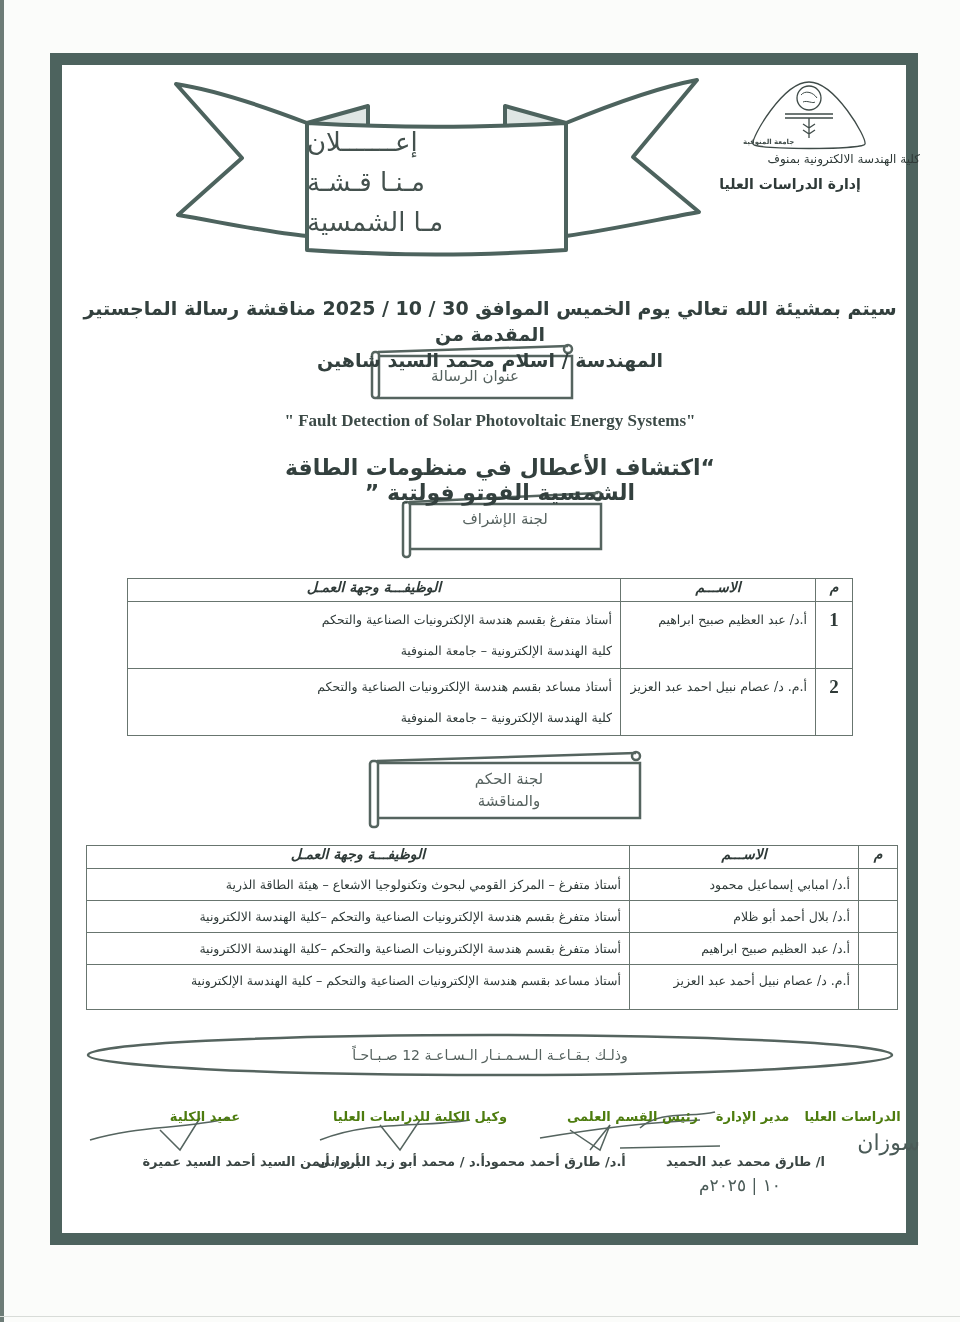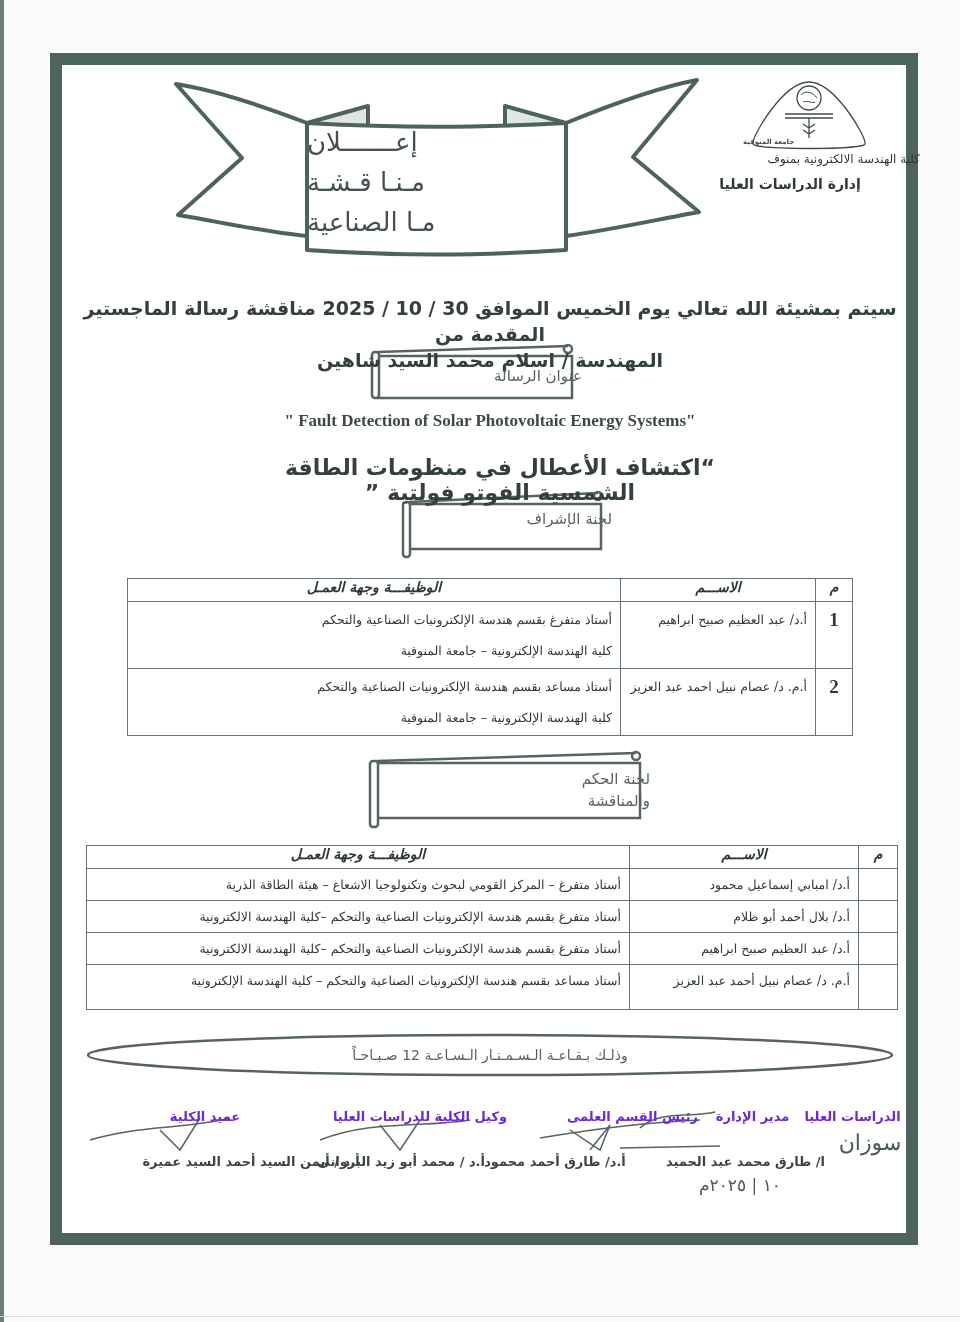--- a/index.html
+++ b/index.html
@@ -23,21 +23,21 @@
   
   .logo { left: 743px; top: 78px; width: 132px; height: 73px; }
   .faculty-name { left: 660px; top: 152px; width: 260px; text-align: right; font-weight: normal; font-size: 12px; color: #2f3a38; }
   .dept-name { left: 660px; top: 176px; width: 260px; text-align: center; font-weight: bold; font-size: 14px; color: #2f3a38; }
 
   
   .banner-text { left: 307px; top: 122px; width: 259px; text-align: left; font-size: 26px; line-height: 40px; color: #44514e; letter-spacing: 4px; }
 
   .intro { left: 80px; top: 295px; width: 820px; text-align: center; font-weight: bold; font-size: 19px; line-height: 26px; color: #33403e; }
 
-  .scroll-label { color: #56625f; font-size: 15px; letter-spacing: 4px; padding-left: 12px; }
+  .scroll-label { text-align: center; color: #56625f; font-size: 15px; letter-spacing: 4px; }
 
   .title-en { left: 230px; top: 411px; width: 520px; text-align: center; font-family: "Liberation Serif", serif; font-weight: bold; font-size: 17px; color: #3c4a47; }
   .title-ar { left: 240px; top: 455px; width: 520px; text-align: center; font-weight: bold; font-size: 22px; color: #33403e; }
 
   table.committee { position: absolute; border-collapse: collapse; direction: rtl; font-family: "DejaVu Serif", serif; color: #2f3a38; }
   table.committee td, table.committee th { border: 1.5px solid #68756f; padding: 2px 8px; vertical-align: top; }
   table.committee th { font-weight: bold; font-style: italic; font-size: 14px; text-align: center; height: 22px; padding: 0 8px; }
   table.committee td.num { font-family: "Liberation Serif", serif; font-weight: bold; font-size: 19px; text-align: center; padding: 2px 4px; }
 
   .sup { left: 127px; top: 578px; width: 726px; }
@@ -46,21 +46,21 @@
   .sup .c-name { width: 178px; }
 
   .exam { left: 86px; top: 845px; width: 812px; }
   .exam td { font-size: 12.5px; height: 27px; line-height: 27px; padding: 0 8px; margin-left: 21px; }
   .exam tr.last td { height: 40px; }
   .exam .c-num { width: 22px; }
   .exam .c-name { width: 212px; }
 
   .venue { left: 90px; top: 1037px; width: 800px; height: 36px; line-height: 36px; text-align: center; font-size: 14px; color: #56625f; letter-spacing: 3px; }
 
-  .sig-title { font-weight: bold; font-size: 13px; color: #6d28d9; white-space: nowrap; }
+  .sig-title { font-weight: bold; font-size: 13px; color: #4d7c0f; white-space: nowrap; }
   .sig-name { font-weight: bold; font-size: 13px; color: #3b4644; white-space: nowrap; }
   .handwrite { font-family: "DejaVu Serif", serif; font-size: 22px; color: #4a5a57; white-space: nowrap; }
 </style>
 </head>
 <body>
 
 <div class="scan-edge-left"></div>
 <div class="scan-edge-bottom"></div>
 
 <div class="frame"></div>
@@ -121,21 +121,21 @@
   <path d="M66,40 L66,60 M60,46 L66,50 L72,46 M60,52 L66,56 L72,52" fill="none" stroke="#3f4b48" stroke-width="1.3"></path>
 </svg>
 <div class="abs" style="left:743px;top:138px;width:132px;text-align:left;font-size:7px;font-weight:bold;color:#3f4b48;">جامعة المنوفية</div>
 
 <div class="abs rtl faculty-name">كلية الهندسة الالكترونية بمنوف</div>
 <div class="abs rtl dept-name">إدارة الدراسات العليا</div>
 
 <div class="abs rtl banner-text">
   <div>إعـــــــلان</div>
   <div>مـنـا قـشـة</div>
-  <div>مـا الصناعية</div>
+  <div>مـا الشمسية</div>
 </div>
 
 <div class="abs rtl intro">
   <div>سيتم بمشيئة الله تعالي يوم الخميس الموافق 30 / 10 / 2025 مناقشة رسالة الماجستير المقدمة من</div>
   <div>المهندسة / اسلام محمد السيد شاهين</div>
 </div>
 
 <div class="abs rtl scroll-label" style="left:380px;top:367px;width:190px;">عنوان الرسالة</div>
 
 <div class="abs title-en">"  Fault Detection of Solar Photovoltaic Energy Systems"</div>
@@ -209,20 +209,20 @@
 </table>
 
 <div class="abs rtl venue">وذلـك بـقـاعـة الـسـمـنـار الـسـاعـة 12 صـبـاحـاً</div>
 
 <div class="abs rtl sig-title" style="left:800px;top:1109px;width:105px;text-align:center;">الدراسات العليا</div>
 <div class="abs rtl sig-title" style="left:705px;top:1109px;width:95px;text-align:center;">مدير الإدارة</div>
 <div class="abs rtl sig-title" style="left:565px;top:1109px;width:135px;text-align:center;">رئيس القسم العلمى</div>
 <div class="abs rtl sig-title" style="left:320px;top:1109px;width:200px;text-align:center;">وكيل الكلية للدراسات العليا</div>
 <div class="abs rtl sig-title" style="left:150px;top:1109px;width:110px;text-align:center;">عميد الكلية</div>
 
-<div class="abs rtl handwrite" style="left:820px;top:1130px;width:100px;text-align:center;">سوزان</div>
+<div class="abs rtl handwrite" style="left:820px;top:1130px;width:100px;text-align:right;">سوزان</div>
 
 <div class="abs rtl sig-name" style="left:675px;top:1154px;width:150px;text-align:center;">ا/ طارق محمد عبد الحميد</div>
 <div class="abs rtl sig-name" style="left:480px;top:1154px;width:150px;text-align:center;">أ.د/ طارق أحمد محمود</div>
 <div class="abs rtl sig-name" style="left:320px;top:1154px;width:165px;text-align:center;">أ.د / محمد أبو زيد البروانى</div>
 <div class="abs rtl sig-name" style="left:92px;top:1154px;width:230px;text-align:center;margin-left:44px;">أ.د / أيمن السيد أحمد السيد عميرة</div>
 
 <div class="abs rtl handwrite" style="left:680px;top:1175px;width:120px;text-align:center;font-size:17px;">١٠ | ٢٠٢٥م</div>
 
 </body></html>

